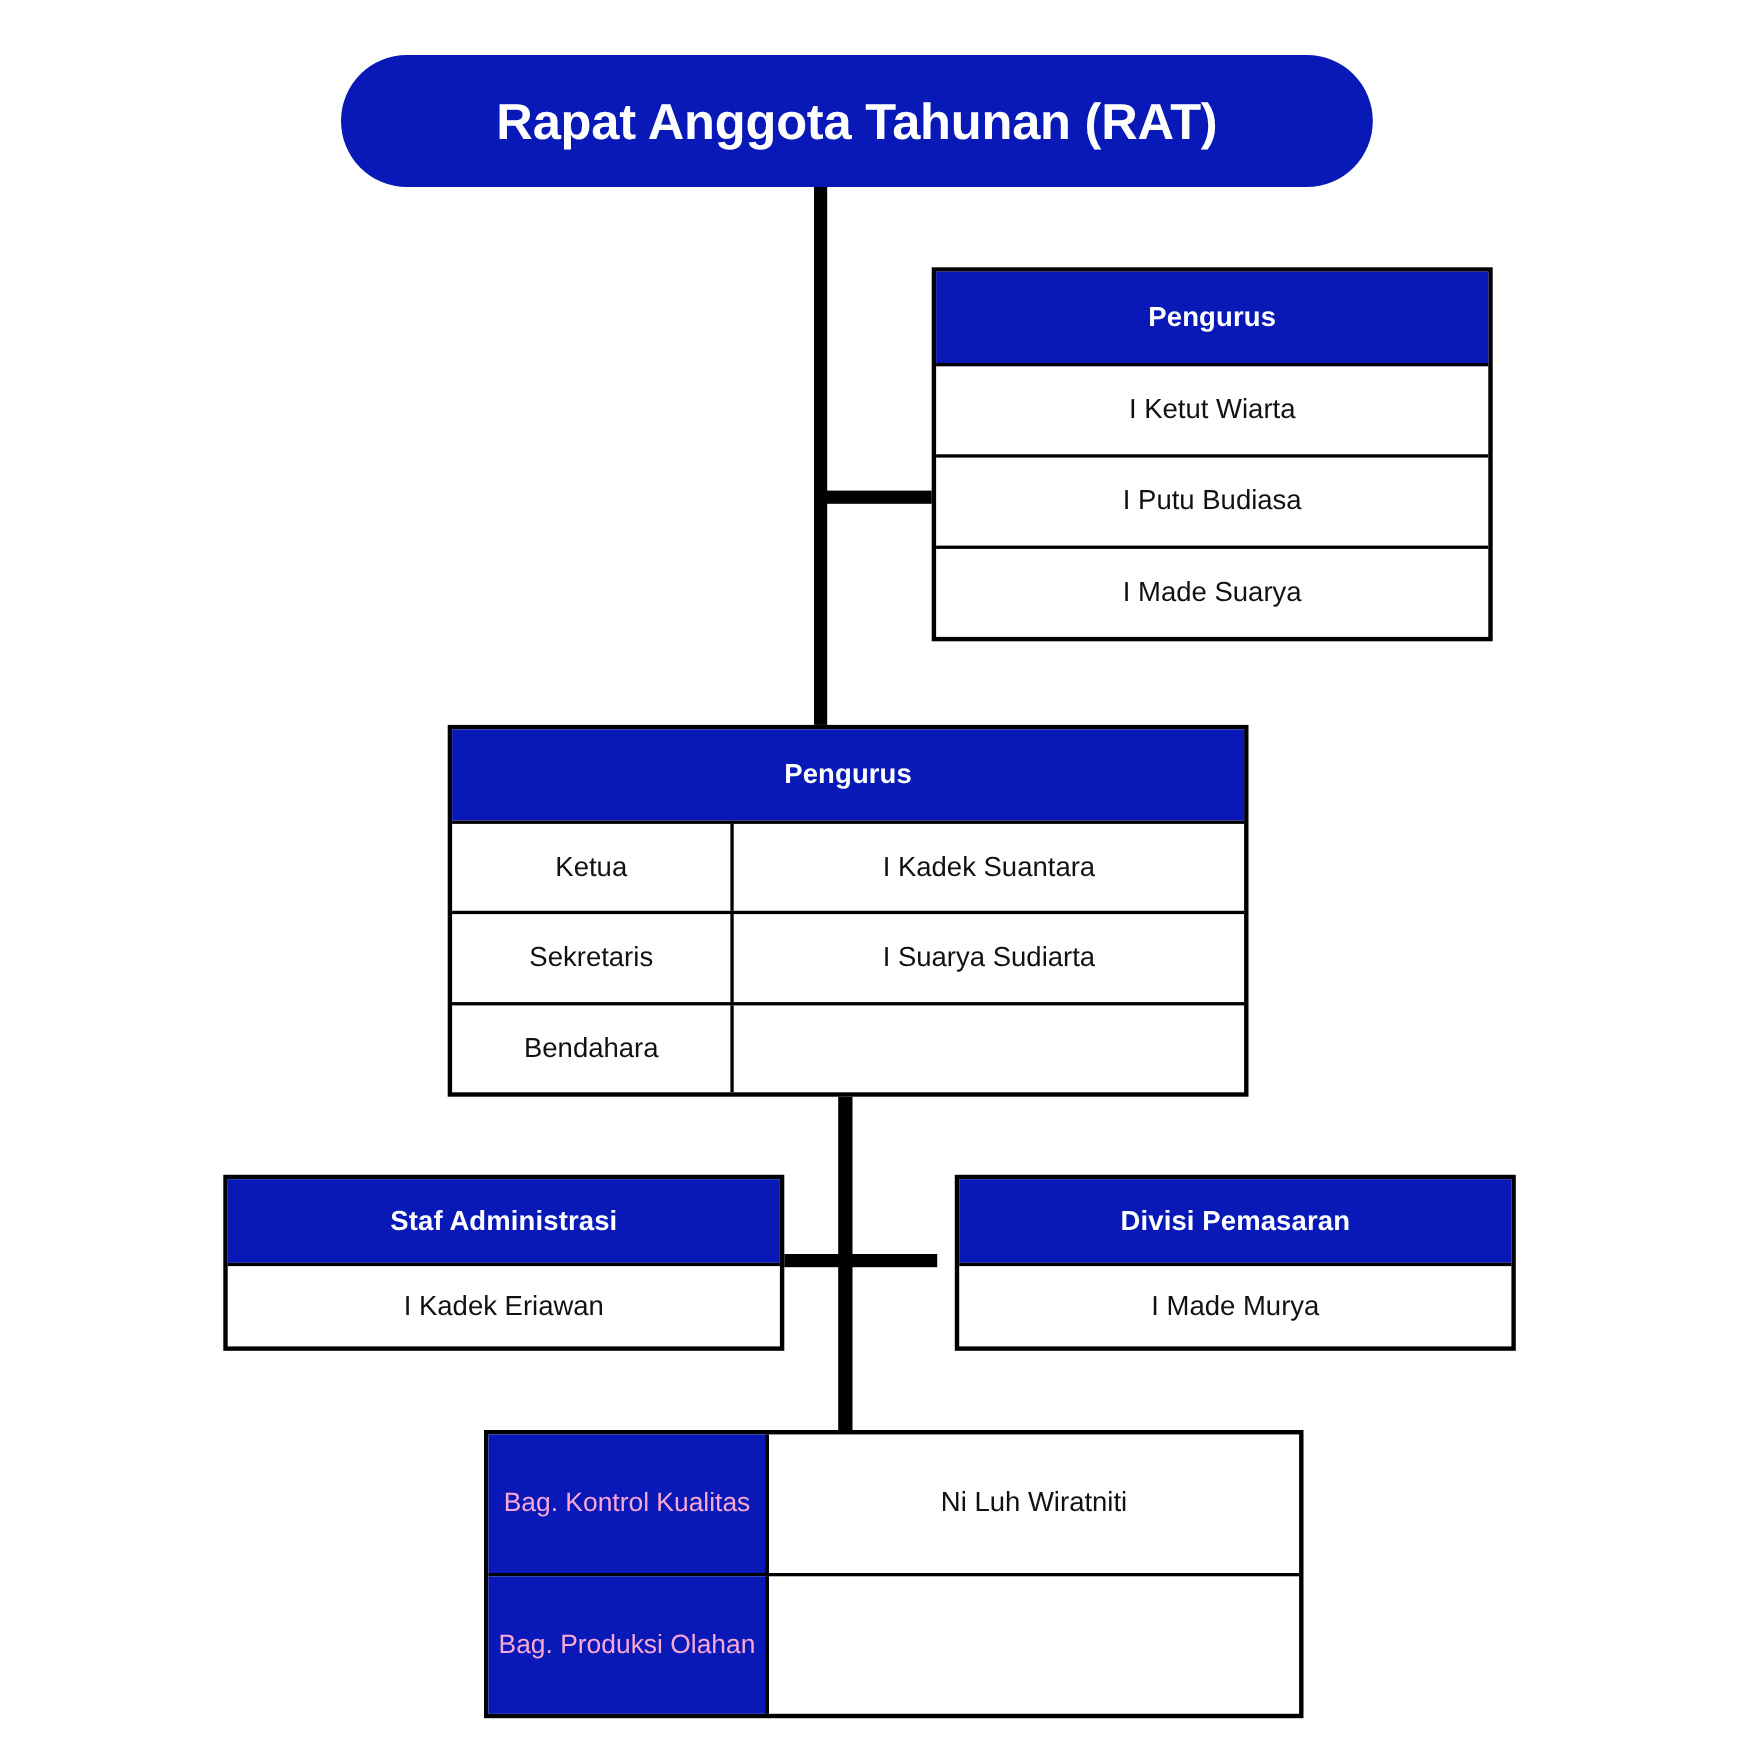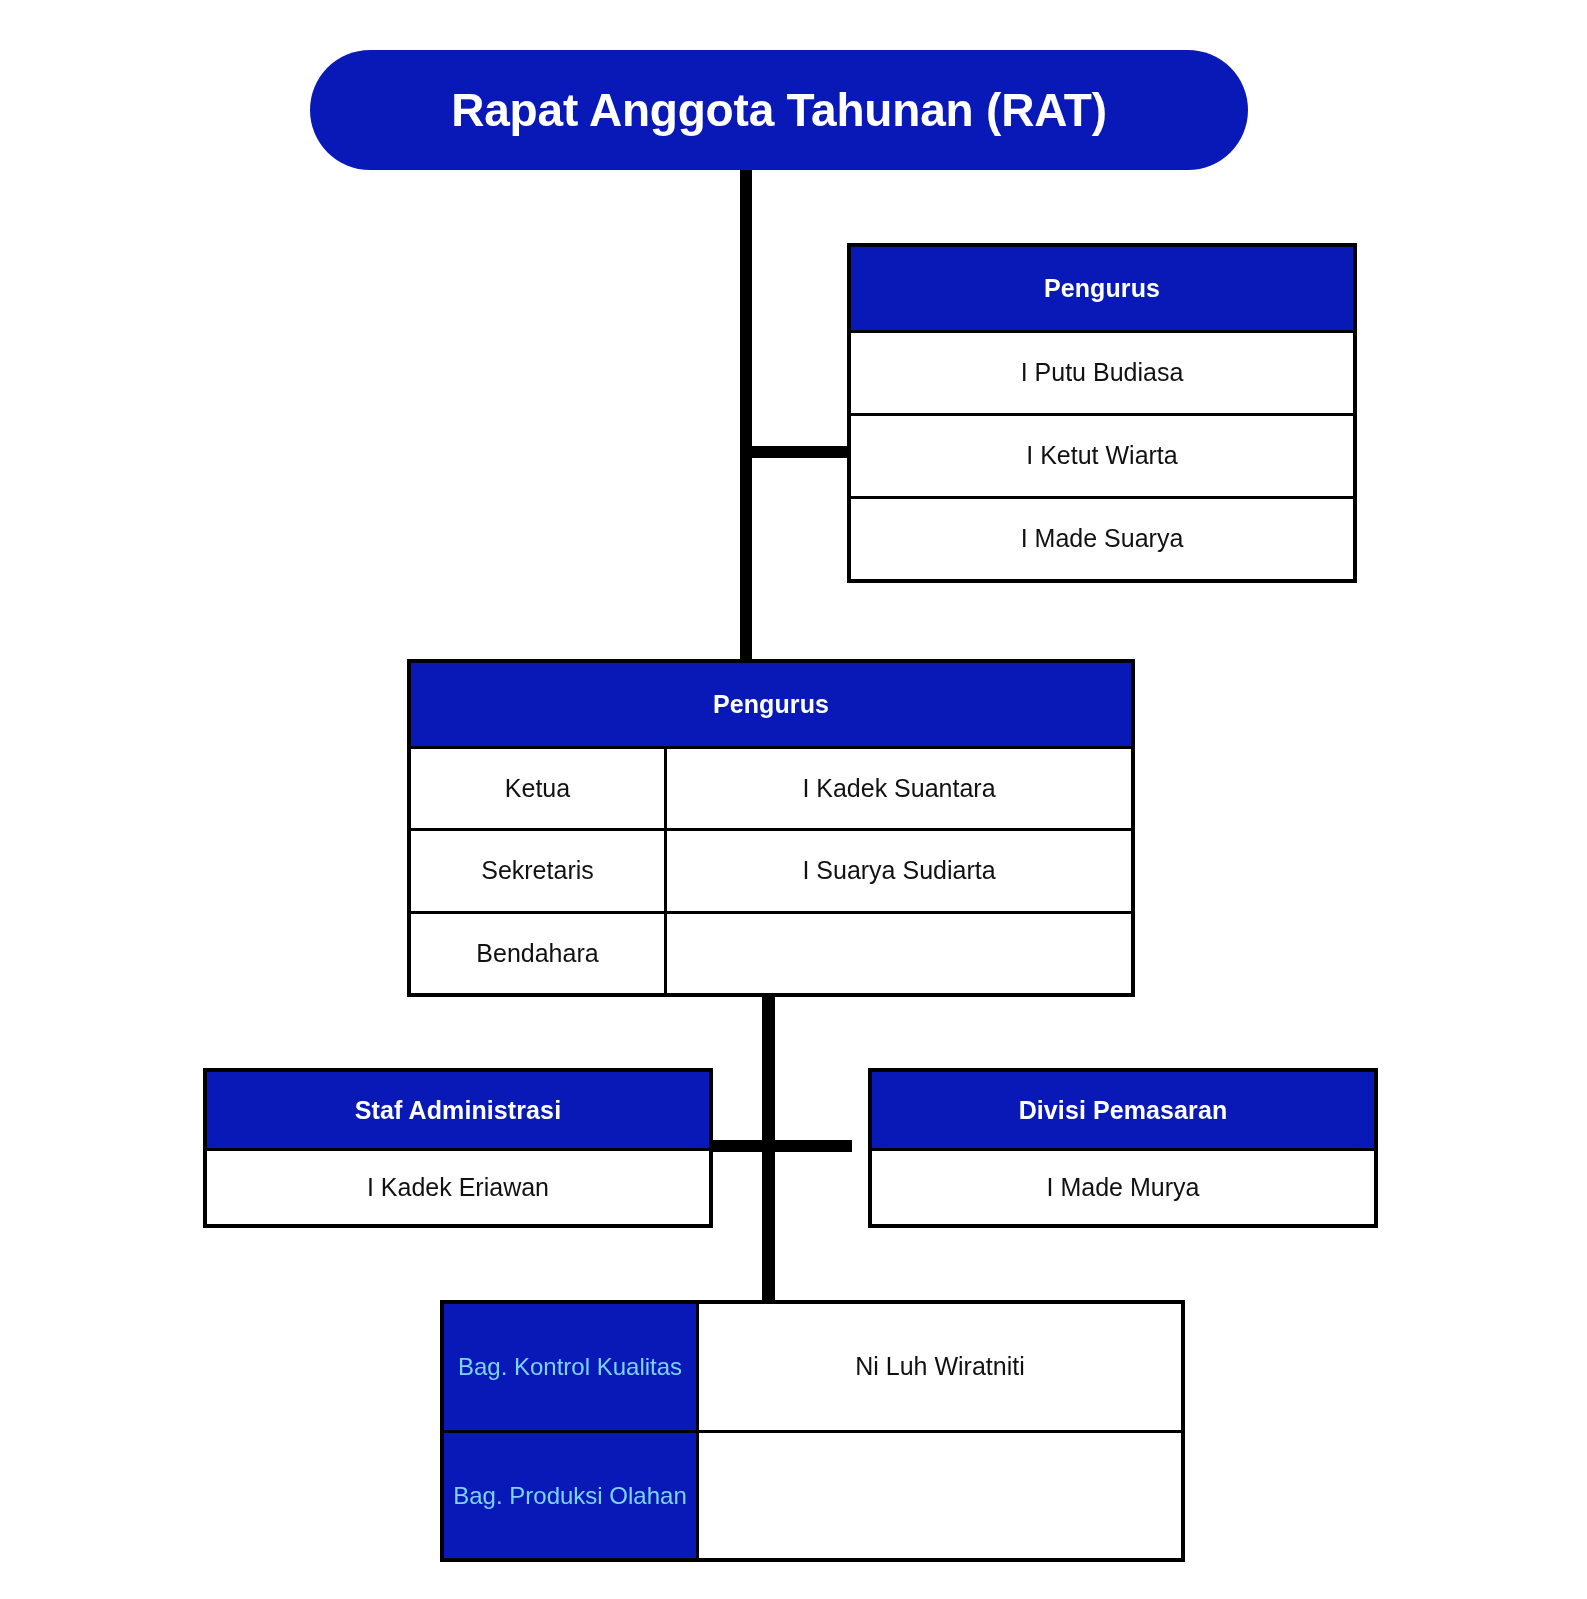--- a/index.html
+++ b/index.html
@@ -92,21 +92,21 @@
     flex: 1 1 auto;
     padding: 0 8px;
     box-sizing: border-box;
     line-height: 1.25;
   }
   .cell-label {
     border-right: 3px solid #000000;
   }
   .cell-blue {
     background: #0819B8;
-    color: #7dd3fc;
+    color: #f9a8d4;
   }
 
   
   #node-pengawas {
     left: 847px;
     top: 243px;
     width: 510px;
     height: 340px;
   }
   #node-pengawas .node-header { height: 83px; flex: 0 0 83px; }
@@ -162,24 +162,24 @@
   <div class="connector" style="left:762px; top:993px; width:13px; height:315px;"></div>
   <div class="connector" style="left:706px; top:1140px; width:146px; height:12px;"></div>
 
   <div class="root-pill">
     <span class="root-pill-label">Rapat Anggota Tahunan (RAT)</span>
   </div>
 
   <div class="node" id="node-pengawas">
     <div class="node-header">Pengurus</div>
     <div class="node-row">
+      <div class="cell">I Ketut Wiarta</div>
+    </div>
+    <div class="node-row">
       <div class="cell">I Putu Budiasa</div>
-    </div>
-    <div class="node-row">
-      <div class="cell">I Ketut Wiarta</div>
     </div>
     <div class="node-row">
       <div class="cell">I Made Suarya</div>
     </div>
   </div>
 
   <div class="node" id="node-pengurus">
     <div class="node-header">Pengurus</div>
     <div class="node-row">
       <div class="cell cell-label">Ketua</div>

